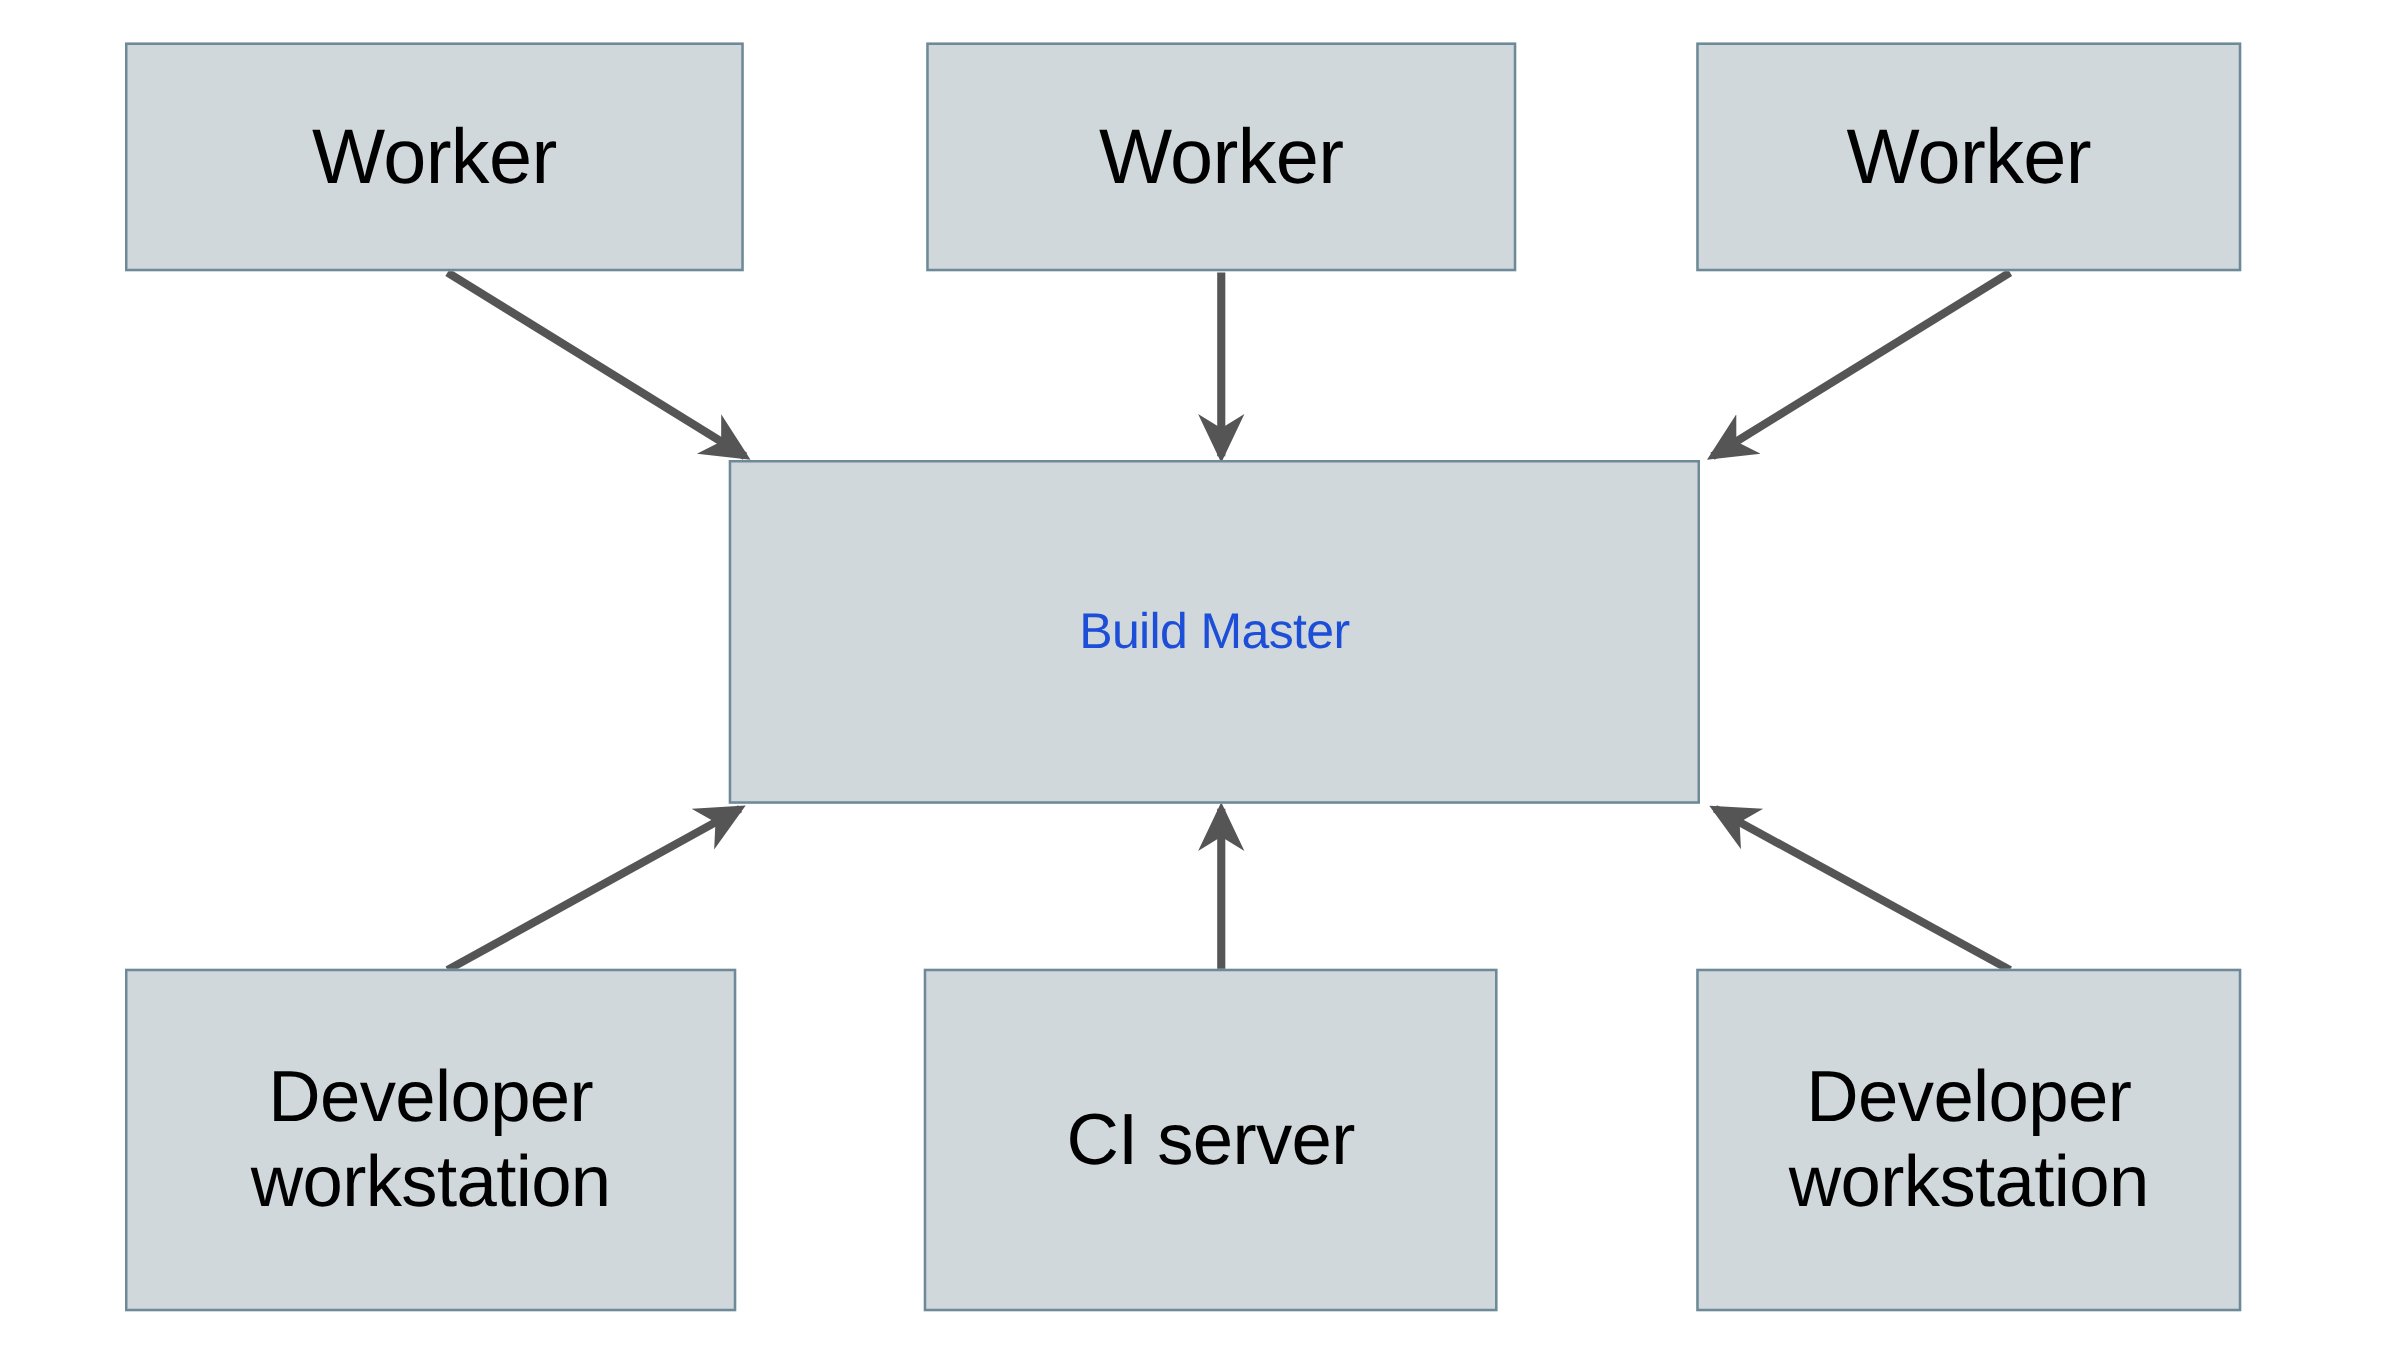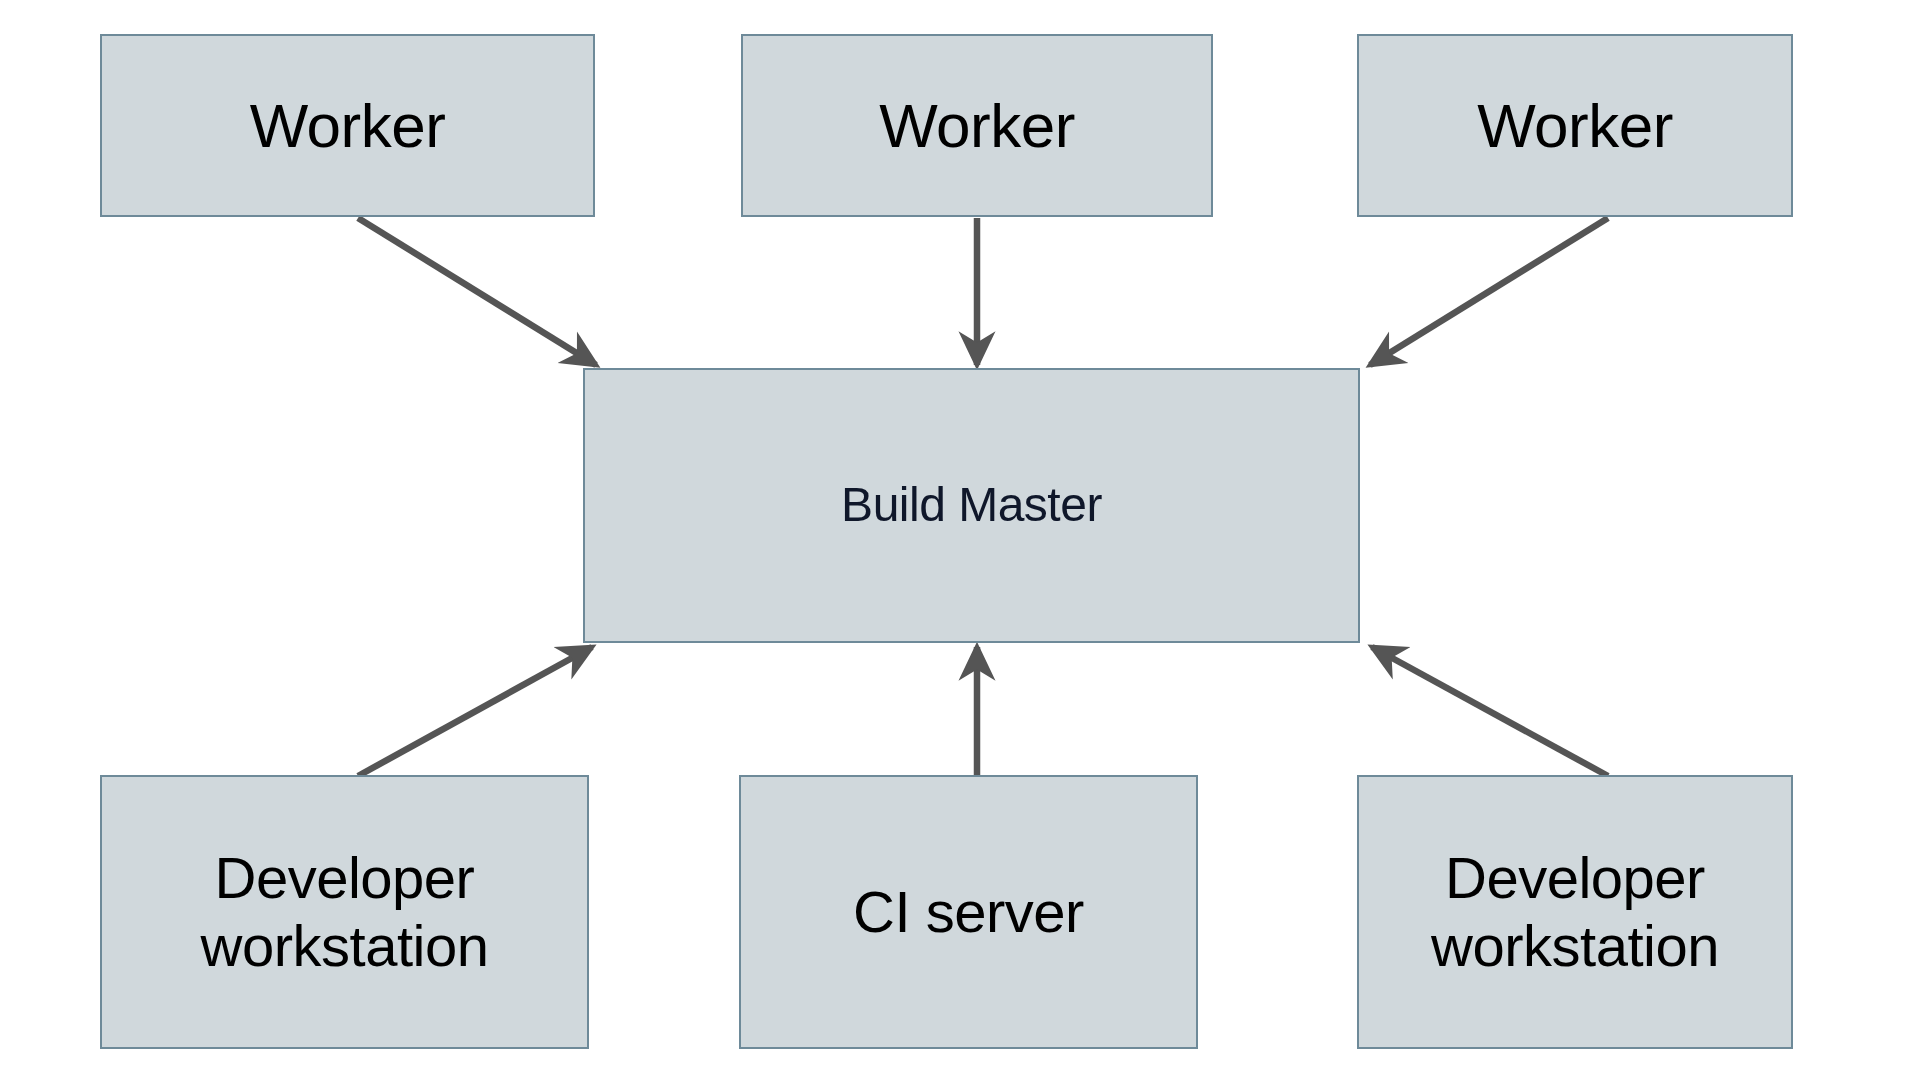--- a/index.html
+++ b/index.html
@@ -73,21 +73,21 @@
       <div class="node size-lg" style="left: 100px; top: 34px; width: 495px; height: 183px; background: rgb(208, 216, 220); border-color: rgb(110, 138, 153);">
         <div class="node-label" style="font-size: 62px; color: rgb(0, 0, 0);">Worker</div>
       </div>
       <div class="node size-lg" style="left: 741px; top: 34px; width: 472px; height: 183px; background: rgb(208, 216, 220); border-color: rgb(110, 138, 153);">
         <div class="node-label" style="font-size: 62px; color: rgb(0, 0, 0);">Worker</div>
       </div>
       <div class="node size-lg" style="left: 1357px; top: 34px; width: 436px; height: 183px; background: rgb(208, 216, 220); border-color: rgb(110, 138, 153);">
         <div class="node-label" style="font-size: 62px; color: rgb(0, 0, 0);">Worker</div>
       </div>
       <div class="node size-lg" style="left: 583px; top: 368px; width: 777px; height: 275px; background: rgb(208, 216, 220); border-color: rgb(110, 138, 153);">
-        <div class="node-label" style="font-size: 48px; color: #0f172a;">Build Master</div>
+        <div class="node-label" style="font-size: 40px; color: #1d4ed8;">Build Master</div>
       </div>
       <div class="node size-md" style="left: 100px; top: 775px; width: 489px; height: 274px; background: rgb(208, 216, 220); border-color: rgb(110, 138, 153);">
         <div class="node-label" style="font-size: 58px; color: rgb(0, 0, 0);">Developer
 workstation</div>
       </div>
       <div class="node size-md" style="left: 739px; top: 775px; width: 459px; height: 274px; background: rgb(208, 216, 220); border-color: rgb(110, 138, 153);">
         <div class="node-label" style="font-size: 58px; color: rgb(0, 0, 0);">CI server</div>
       </div>
       <div class="node size-md" style="left: 1357px; top: 775px; width: 436px; height: 274px; background: rgb(208, 216, 220); border-color: rgb(110, 138, 153);">
         <div class="node-label" style="font-size: 58px; color: rgb(0, 0, 0);">Developer

